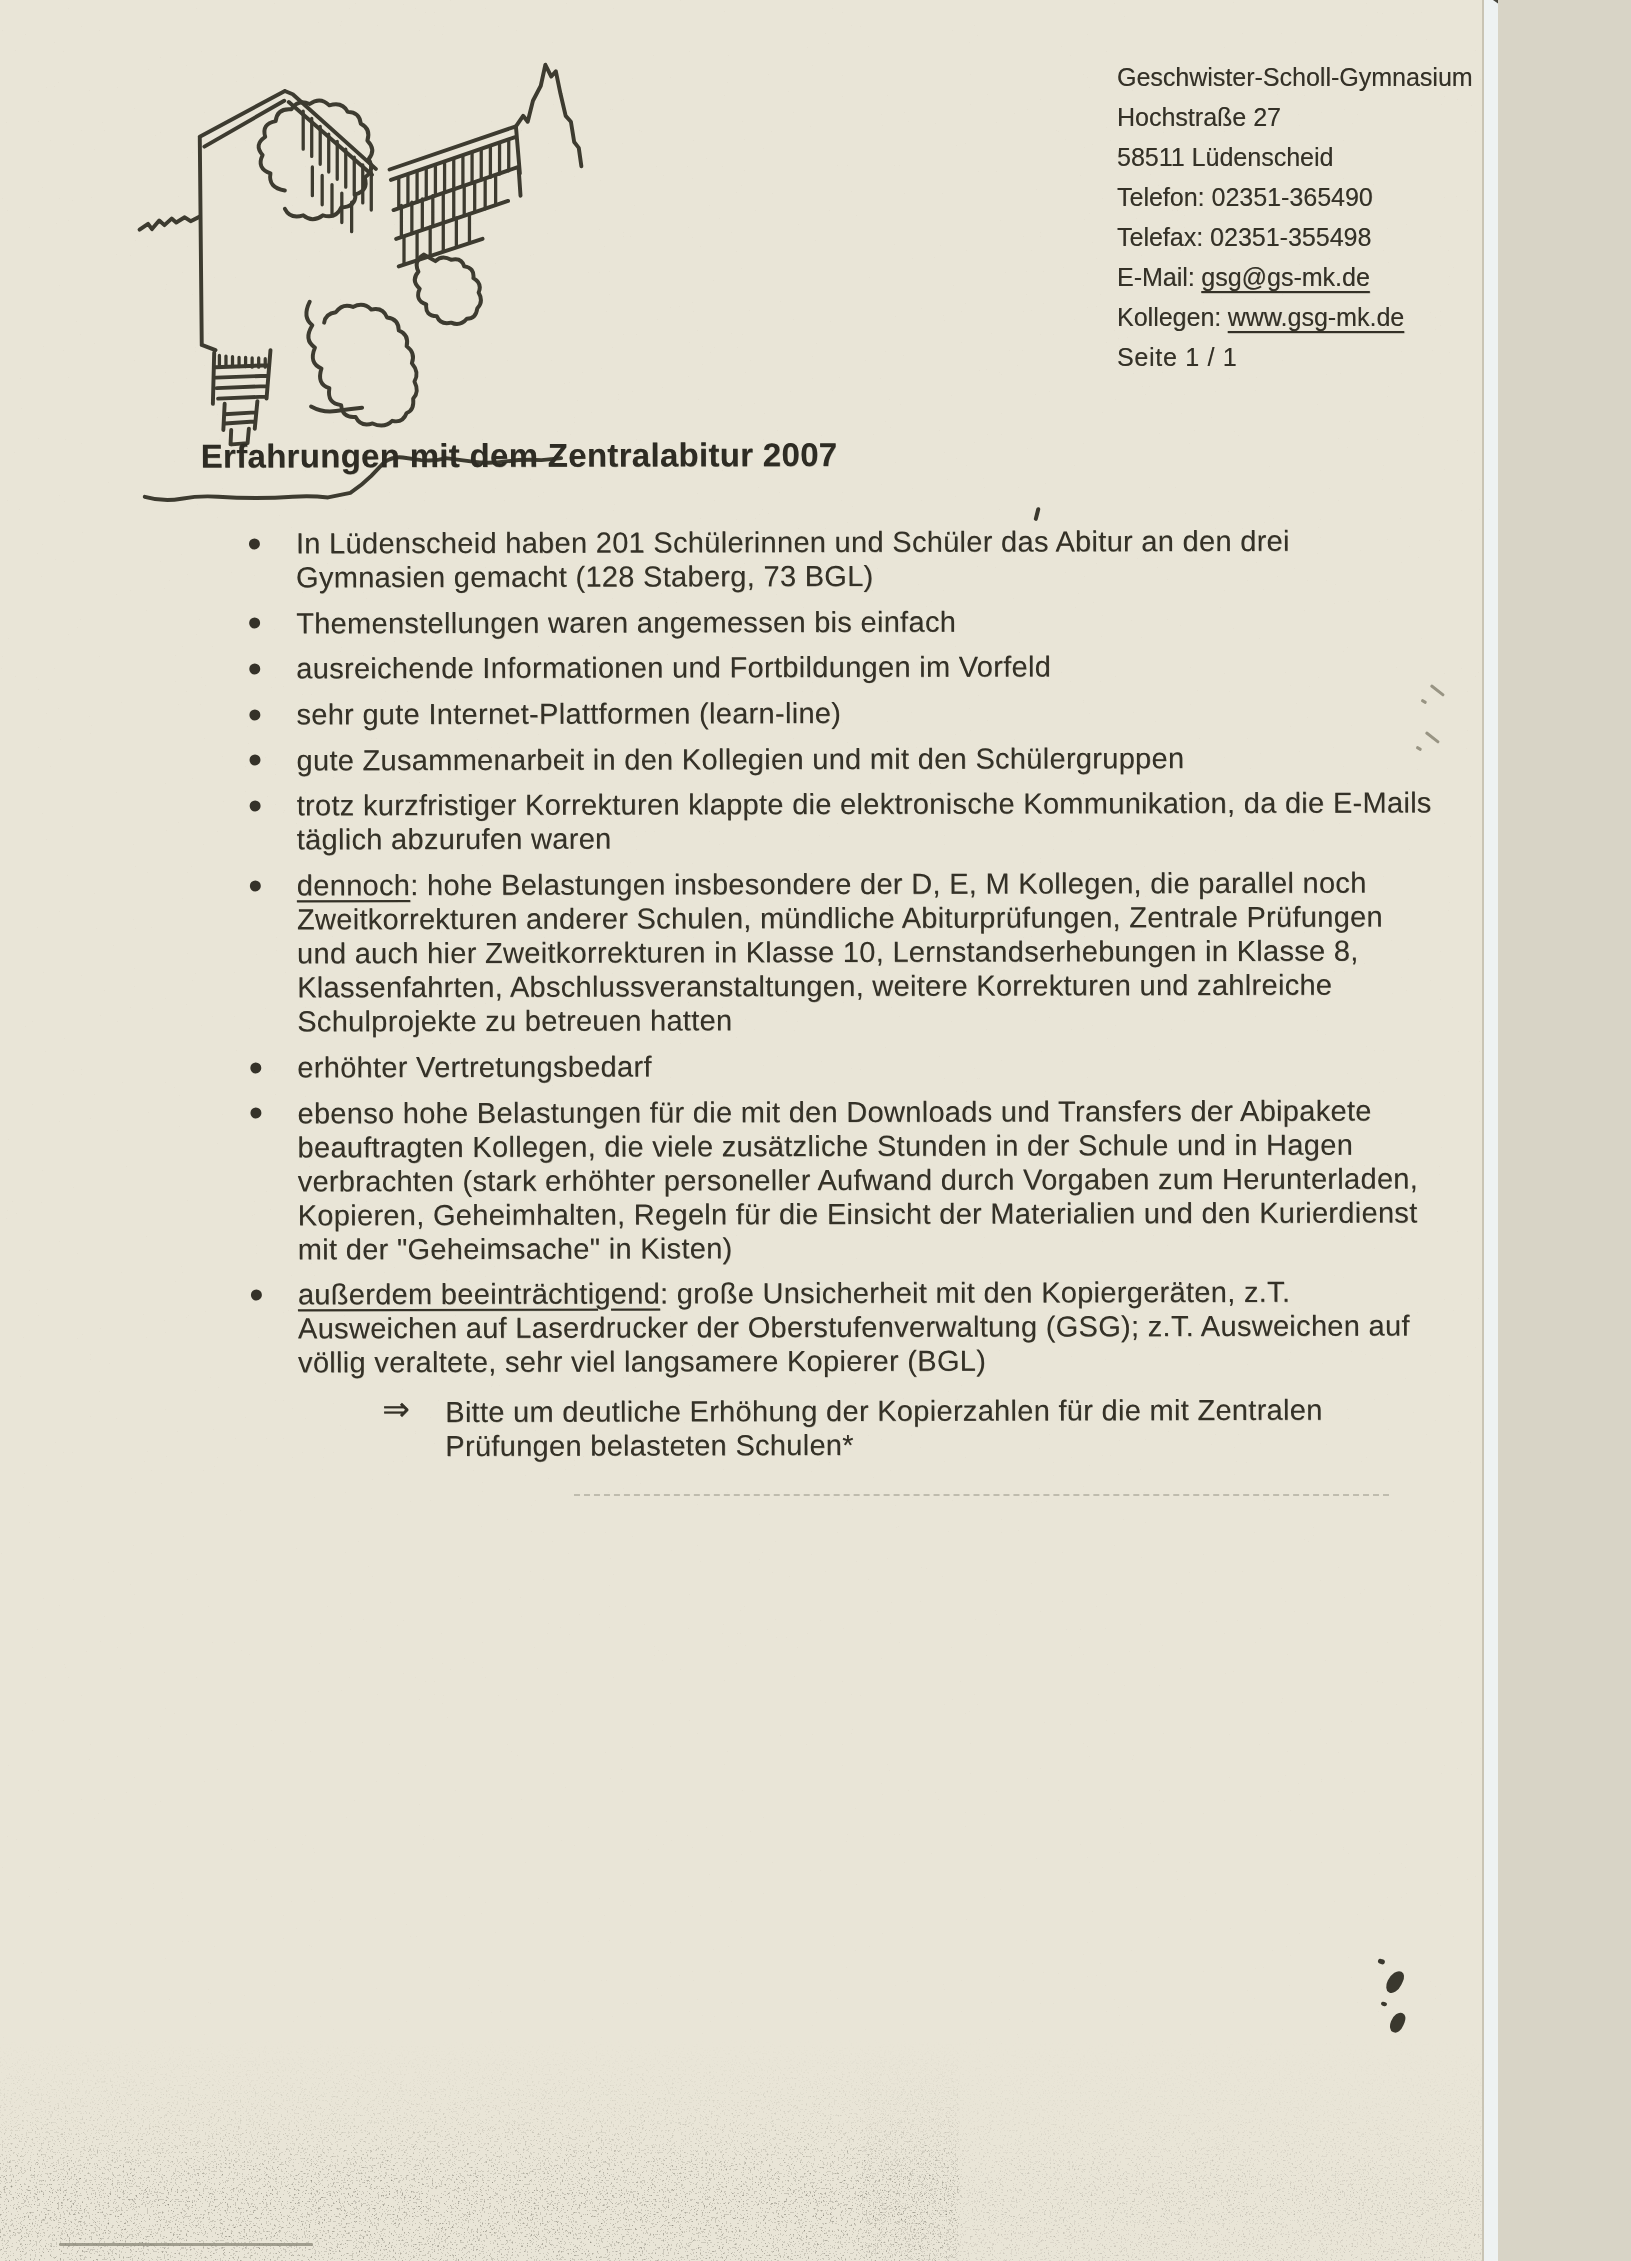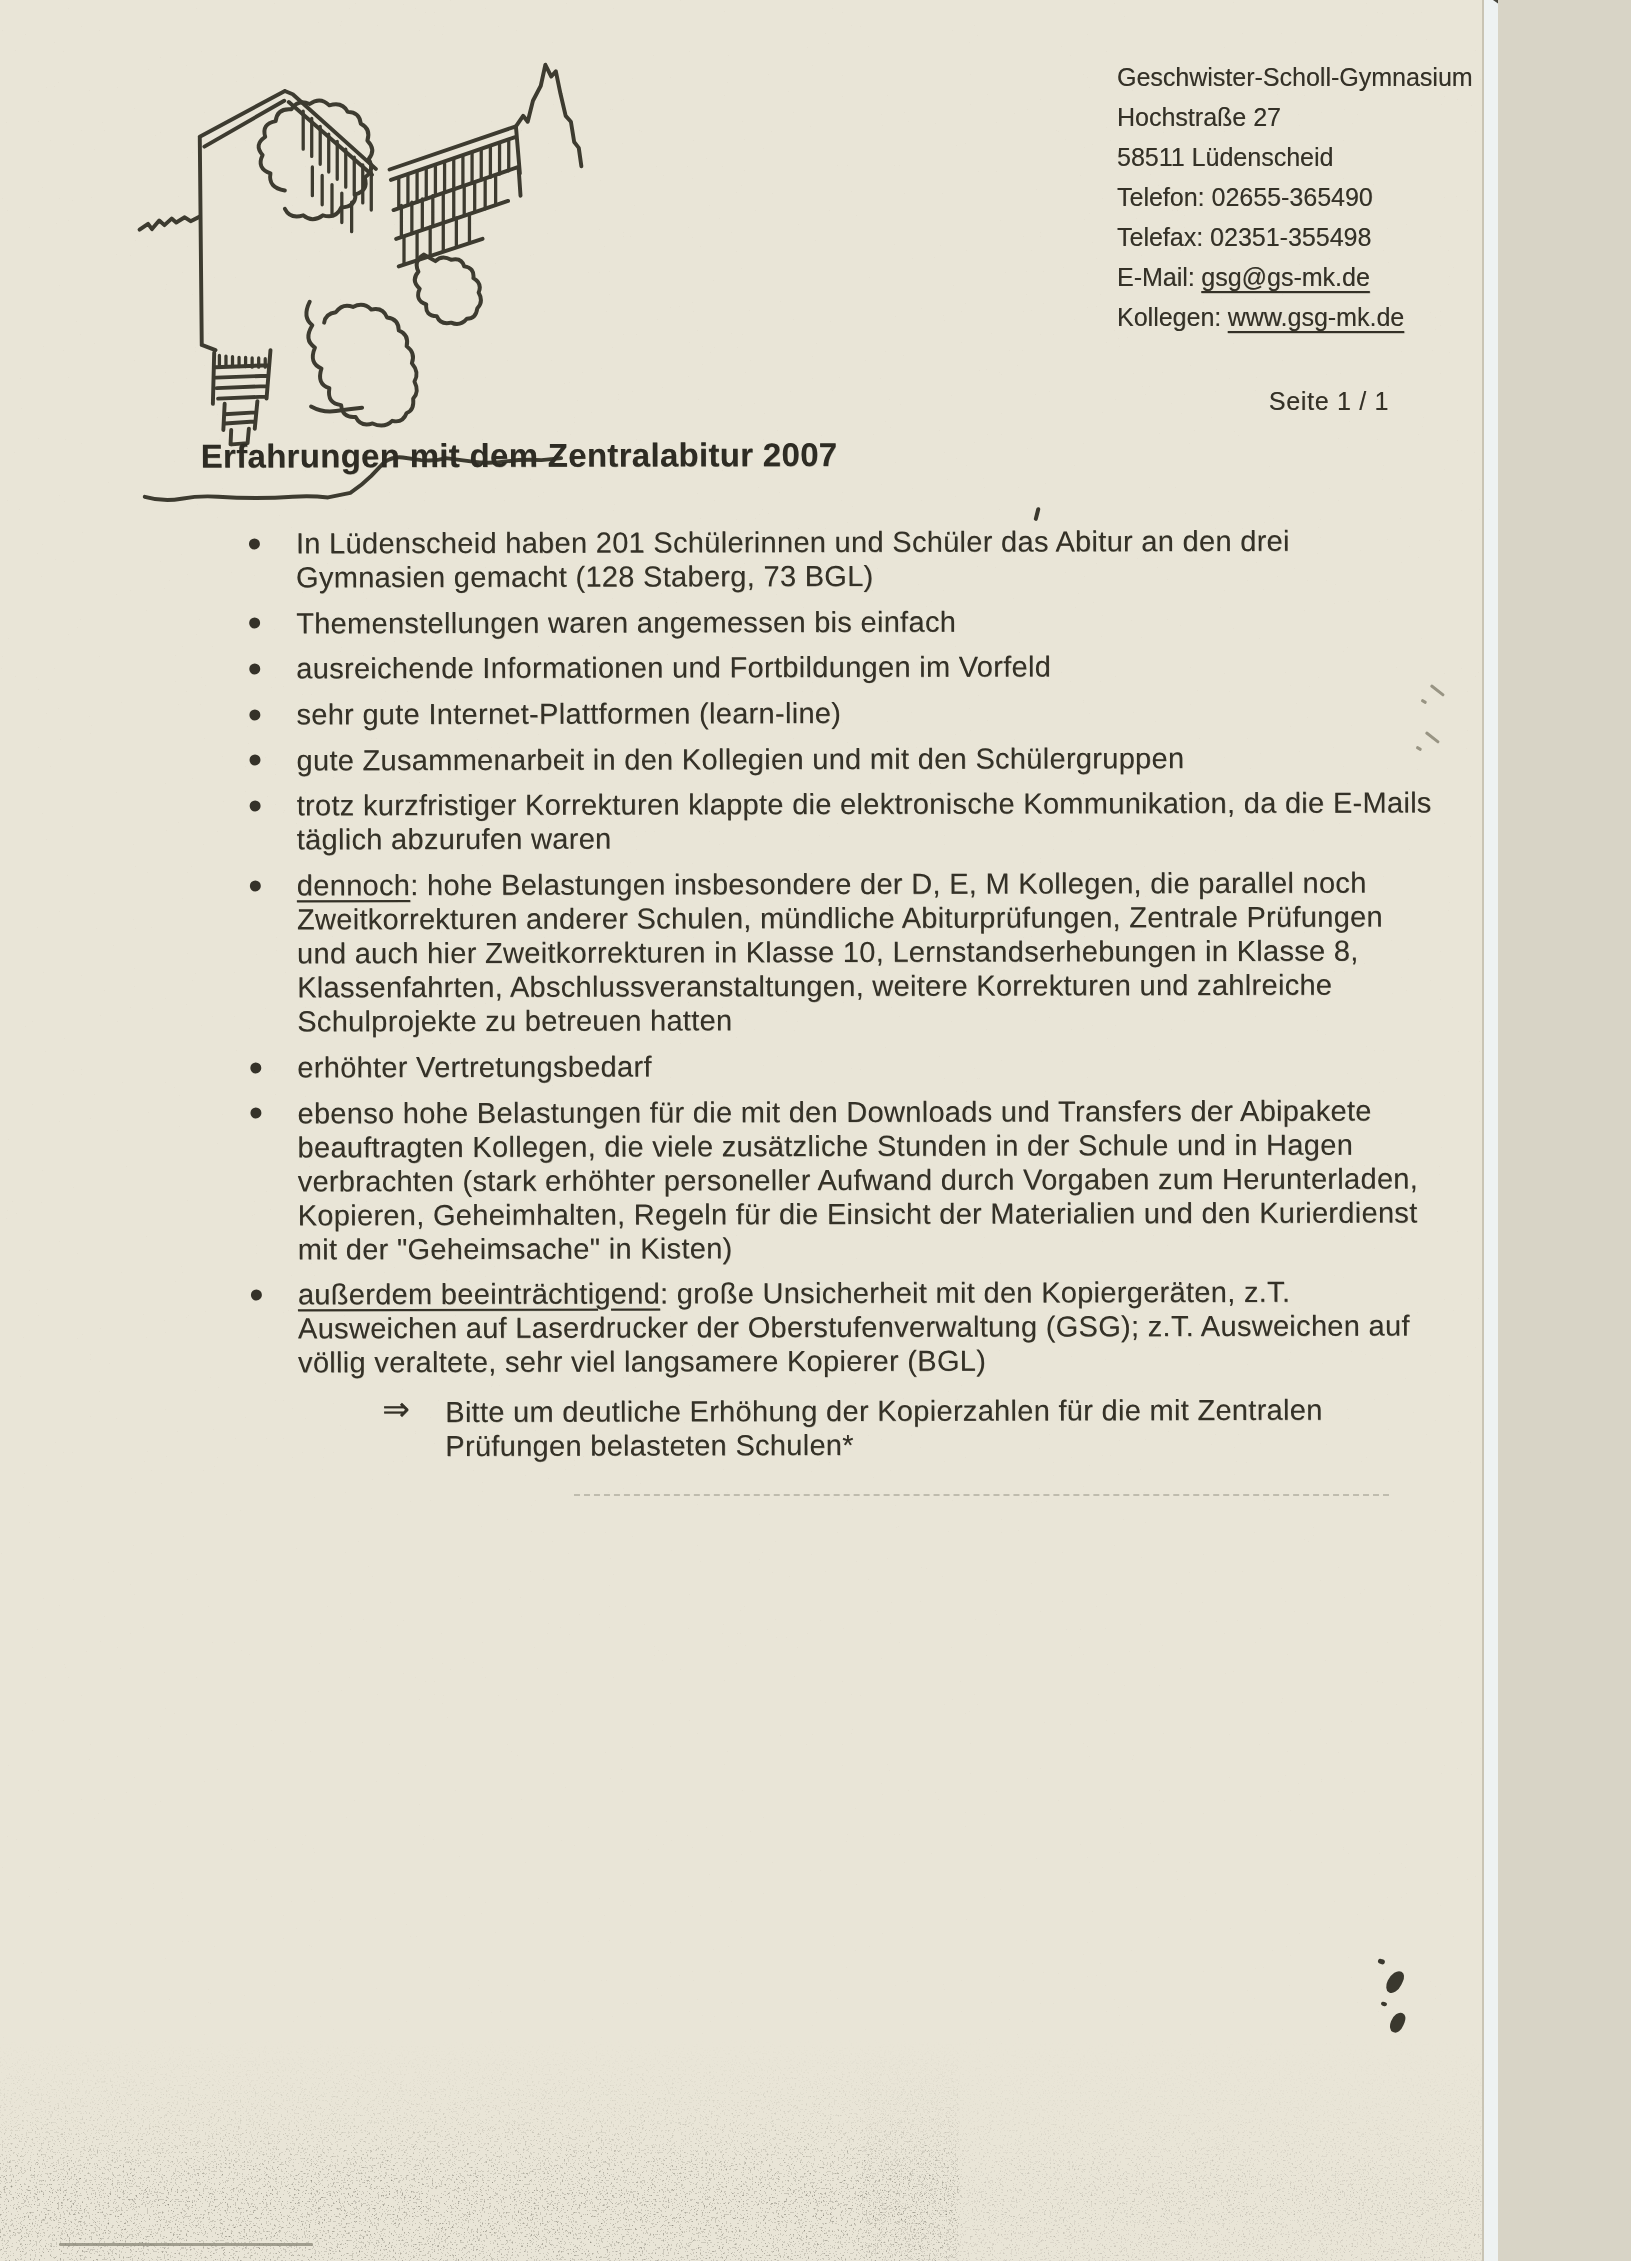--- a/index.html
+++ b/index.html
@@ -14,21 +14,21 @@
     background:#eef2f2; border-left:2px solid #c9c4b4;}
   .corner-wedge{position:absolute; top:0; left:1493px; width:138px; height:7.2px;
     background:#46453c; clip-path:polygon(0 0,100% 0,100% 100%,4% 55%);}
   
   .letterhead{position:absolute; left:1117px; top:57px; width:424px;
     font-size:25px; line-height:40px;
     text-shadow:0.3px 0.4px 0.6px rgba(54,50,40,0.5);}
   .lh-line{white-space:nowrap;}
   .lh-line .lbl{margin-right:6.5px;}
   .u{text-decoration:underline; text-decoration-thickness:2px; text-underline-offset:4.6px;text-align:center;}
-  .page-label{text-align:center; letter-spacing:0.7px;margin-top:44px;}
+  .page-label{text-align:left; letter-spacing:0.7px;}
   
   .logo{position:absolute; left:116px; top:38px; width:576px; height:479px;}
   .logo svg{width:100%; height:100%;}
   
   .content{position:absolute; left:202px; top:436px; width:1236px;
     transform:rotate(-0.15deg);
     text-shadow:0.3px 0.4px 0.6px rgba(54,50,40,0.45);}
   .title{margin:0 0 51px 0; font-size:33px; font-weight:700; letter-spacing:0.3px; color:#2e2c24;}
   ul.bullets{list-style:none; margin:0; padding:0; font-size:29px; line-height:34px; letter-spacing:0.3px;}
   ul.bullets li{position:relative; padding-left:95px; margin:0 0 11.7px 0; max-width:1232px;}
@@ -107,21 +107,21 @@
         <path d="M44,700 q28,8 56,3 t56,-3 t58,2 t56,-2 t54,1 l34,-7 q18,-12 32,-26 l20,-21 q14,-9 28,-7 l28,4 q22,2 38,-3 l38,5 q28,4 54,0 t54,-2 l30,-3"></path>
         <path d="M298,562 q18,10 38,7 t40,-5"></path>
       </g>
     </svg>
   </div>
 
   <header class="letterhead">
     <div class="lh-line">Geschwister-Scholl-Gymnasium</div>
     <div class="lh-line">Hochstraße 27</div>
     <div class="lh-line">58511 Lüdenscheid</div>
-    <div class="lh-line">Telefon: 02655-365490</div>
+    <div class="lh-line">Telefon: 02351-365490</div>
     <div class="lh-line">Telefax: 02351-355498</div>
     <div class="lh-line">
       <span class="lbl">E-Mail:</span><span class="u">gsg@gs-mk.de</span>
     </div>
     <div class="lh-line">
       <span class="lbl">Kollegen:</span><span class="u">www.gsg-mk.de</span>
     </div>
     <div class="lh-line page-label">Seite 1 / 1</div>
   </header>
 

